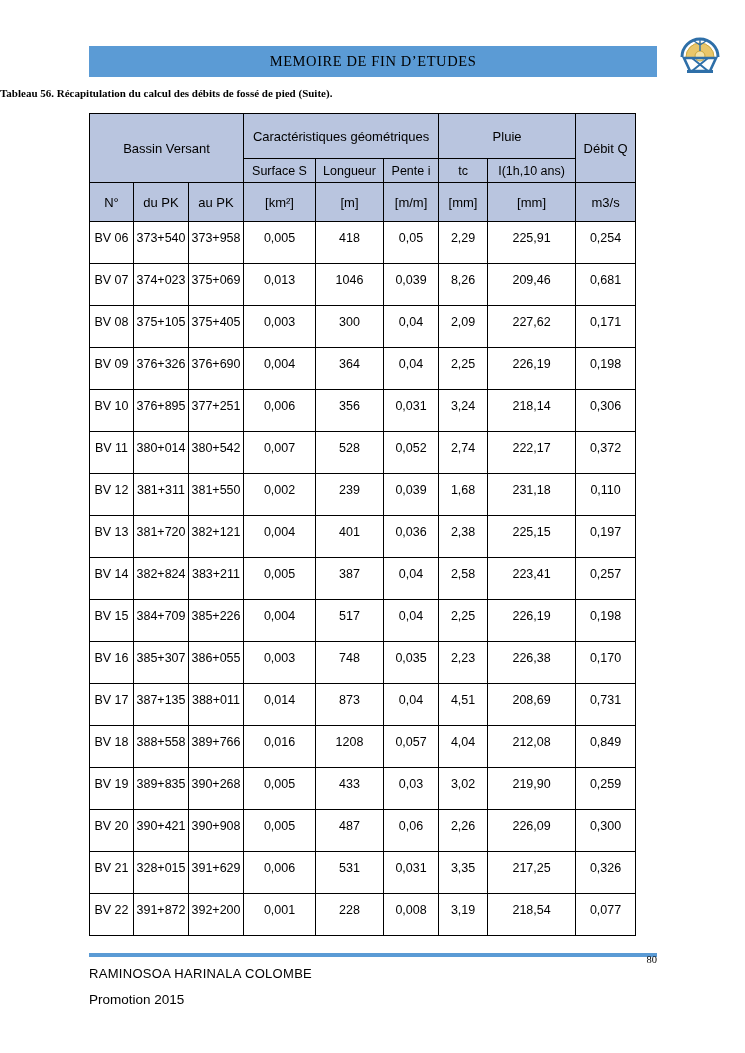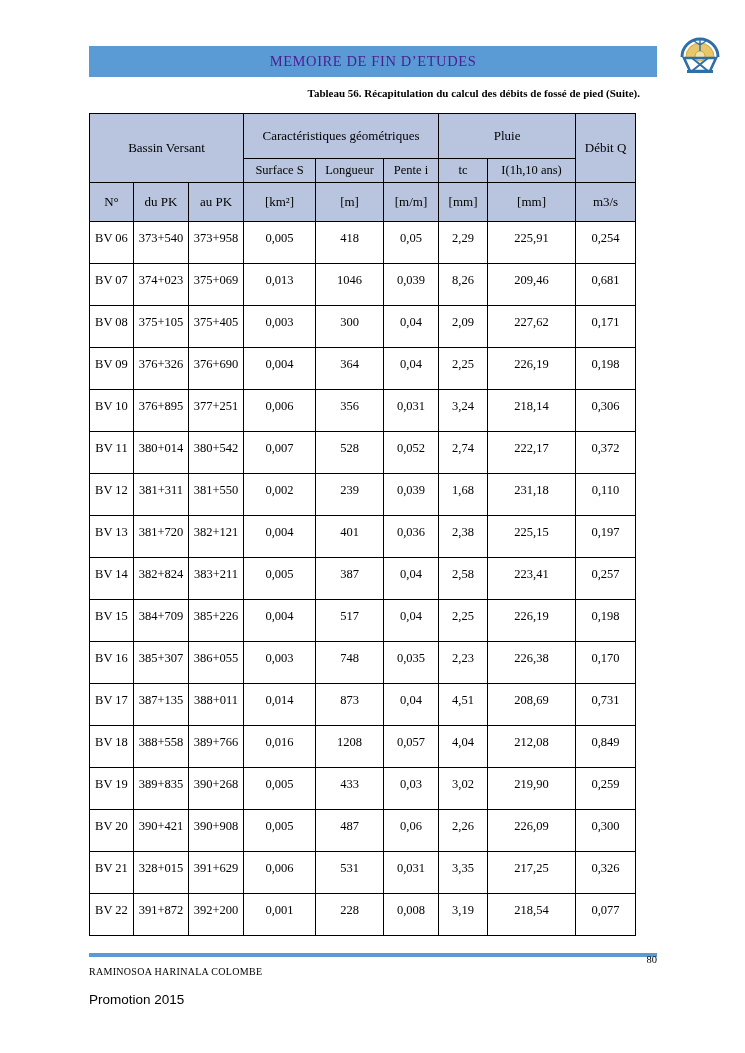--- a/index.html
+++ b/index.html
@@ -28,59 +28,59 @@
     left: 89px;
     top: 46px;
     width: 568px;
     height: 31px;
     background: #5B9BD5;
     display: flex;
     align-items: center;
     justify-content: center;
   }
   #header-title {
-    color: #4c1d95;
+    color: #000000;
     font-size: 14.5px;
     letter-spacing: 0.6px;
     font-family: "Liberation Serif", "DejaVu Serif", serif;
     white-space: nowrap;
   }
   #header-logo {
     position: absolute;
     left: 672px;
     top: 27px;
     width: 56px;
     height: 52px;
   }
 
   
   #table-caption {
     position: absolute;
     left: 0;
     top: 87px;
     width: 640px;
-    text-align: right;
+    text-align: left;
     font-size: 11px;
     font-weight: bold;
     font-family: "Liberation Serif", "DejaVu Serif", serif;
   }
 
   
   #data-table-wrap {
     position: absolute;
     left: 89px;
     top: 113px;
     width: 546px;
   }
   table.grid {
     border-collapse: collapse;
     table-layout: fixed;
     width: 546px;
     font-size: 12.5px;
-    font-family: Liberation Serif, serif;
+    font-family: Liberation Sans, sans-serif;
   }
   table.grid th,
   table.grid td {
     border: 1px solid #000000;
     text-align: center;
     padding: 0;
     vertical-align: middle;
     font-weight: normal;
   }
   table.grid thead th {
@@ -121,23 +121,23 @@
     left: 89px;
     top: 5px;
     width: 568px;
     height: 4px;
     background: #5B9BD5;
   }
   #footer-author {
     position: absolute;
     left: 89px;
     top: 18px;
-    font-size: 10px;
+    font-size: 13px;
     letter-spacing: 0.3px;
-    font-family: Liberation Serif, serif;
+    font-family: Liberation Sans, sans-serif;
     text-align: right;
   }
   #footer-page {
     position: absolute;
     left: 620px;
     top: 6px;
     width: 37px;
     text-align: right;
     font-size: 10.5px;
     font-family: "Liberation Serif", "DejaVu Serif", serif;

